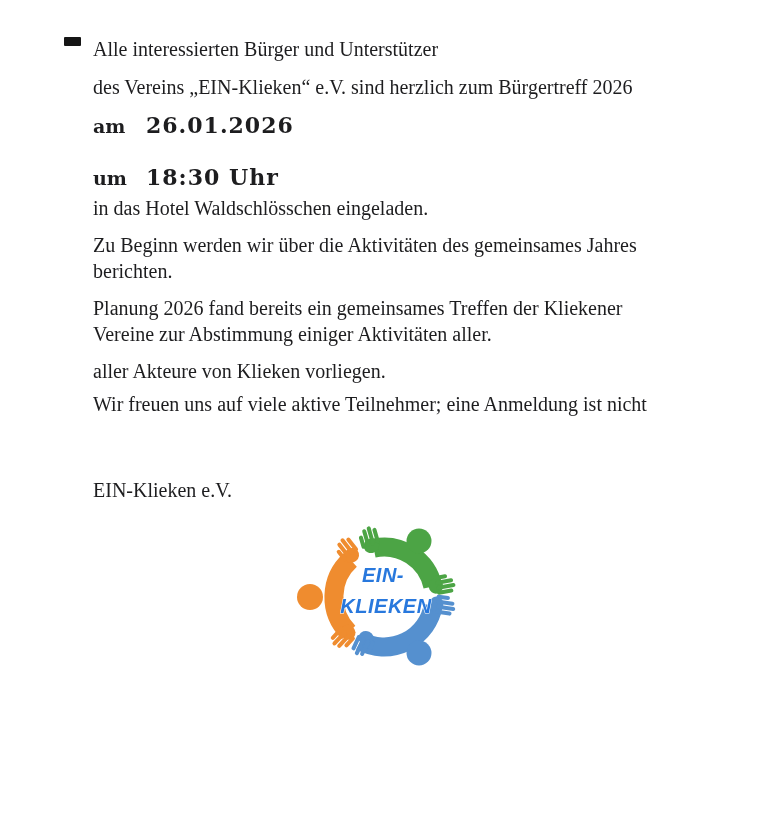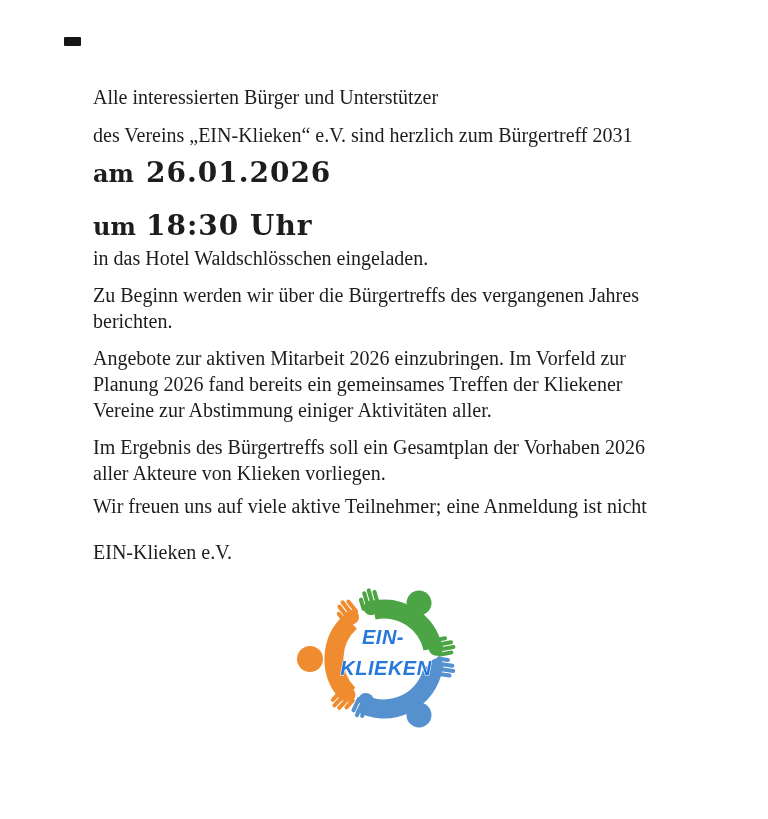--- a/index.html
+++ b/index.html
@@ -13,40 +13,40 @@
     font-family: "Liberation Serif", serif;
     color: #1d1d1f;
   }
   .artifact {
     position: absolute;
     left: 64px;
     top: 37px;
     width: 17px;
     height: 9px;
   }
-  .content { padding: 84px 0 0 93px; }
+  .content { padding: 36px 0 0 93px; }
   .block { margin-top: 11px; }
   .block.first { margin-top: 0; }
   .line {
     font-size: 20px;
     line-height: 26px;
     white-space: nowrap;
   }
   .bold-line {
     font-family: "DejaVu Serif", serif;
     font-weight: bold;
     line-height: 28px;
     margin-top: 21px;
     white-space: nowrap;
   }
   .bold-line.date { margin-top: 11px; }
-  .bold-label { display: inline-block; width: 53px; font-size: 24px; }
-  .bold-value { font-size: 28px; letter-spacing: 1px; text-align: right; }
+  .bold-label { display: inline-block; width: 53px; font-size: 19px; }
+  .bold-value { font-size: 22px; letter-spacing: 1px; text-align: right; }
   .closing { margin-top: 7px; }
-  .signature { margin-top: 20px; }
+  .signature { margin-top: 60px; }
   .logo-wrap {
     width: 200px;
     margin: 9px auto 0;
   }
   .logo-text {
     font-family: "Liberation Sans", sans-serif;
     font-style: italic;
     font-weight: bold;
     font-size: 20px;
     letter-spacing: 0.5px;
@@ -61,45 +61,43 @@
 <div class="page">
 
   <svg class="artifact" viewBox="0 0 17 9">
     <rect x="0" y="0" width="17" height="9" rx="1" fill="#151515"></rect>
   </svg>
 
   <div class="content">
 
     <div class="block first line">Alle interessierten Bürger und Unterstützer</div>
 
-    <div class="block line" style="margin-top:12px">des Vereins „EIN-Klieken“ e.V. sind herzlich zum Bürgertreff 2031</div>
+    <div class="block line" style="margin-top:12px">des Vereins „EIN-Klieken“ e.V. sind herzlich zum Bürgertreff 2026</div>
 
     <div class="bold-line date">
       <span class="bold-label">am</span><span class="bold-value">26.01.2026</span>
     </div>
 
     <div class="bold-line">
       <span class="bold-label">um</span><span class="bold-value">18:30 Uhr</span>
     </div>
 
     <div class="block line" style="margin-top:1px">in das Hotel Waldschlösschen eingeladen.</div>
 
     <div class="block">
-      <div class="line">Zu Beginn werden wir über die Bürgertreffs des vergangenen Jahres</div>
+      <div class="line">Zu Beginn werden wir über die Aktivitäten des gemeinsames Jahres</div>
       <div class="line">berichten.</div>
     </div>
 
     <div class="block">
-      <div class="line">Angebote zur aktiven Mitarbeit 2026 einzubringen. Im Vorfeld zur</div>
       <div class="line">Planung 2026 fand bereits ein gemeinsames Treffen der Kliekener</div>
       <div class="line">Vereine zur Abstimmung einiger Aktivitäten aller.</div>
     </div>
 
     <div class="block">
-      <div class="line">Im Ergebnis des Bürgertreffs soll ein Gesamtplan der Vorhaben 2026</div>
       <div class="line">aller Akteure von Klieken vorliegen.</div>
     </div>
 
     <div class="block closing">
       <div class="line">Wir freuen uns auf viele aktive Teilnehmer; eine Anmeldung ist nicht</div>
     </div>
 
     <div class="signature line">EIN-Klieken e.V.</div>
   </div>
 

